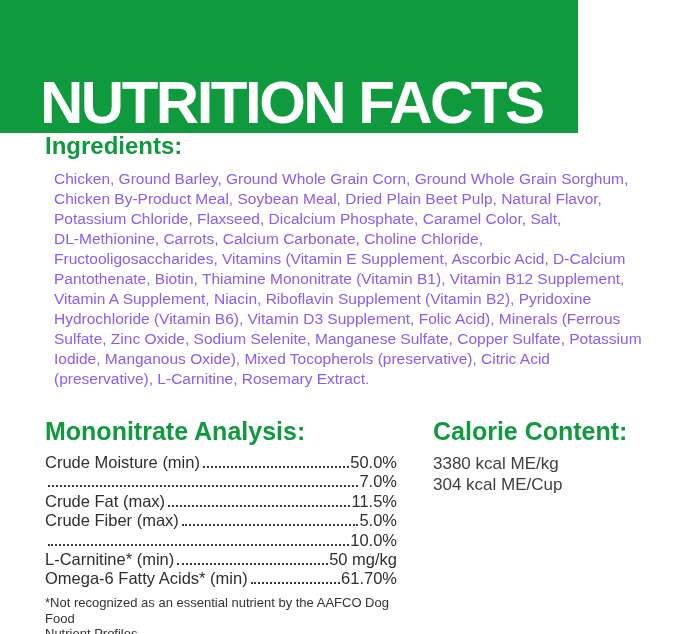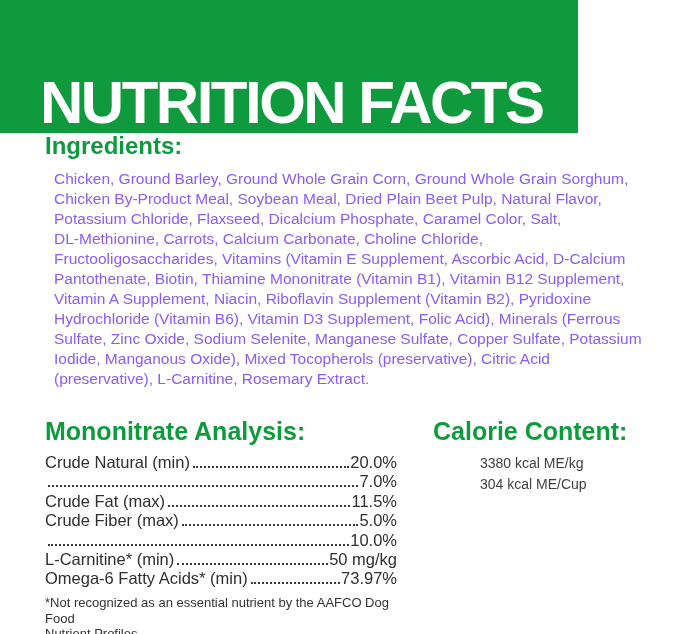--- a/index.html
+++ b/index.html
@@ -92,24 +92,23 @@
     margin: 6px 0 0 0;
     font-size: 13px;
     line-height: 15.8px;
     color: #343434;
     white-space: pre-line;
   }
   .cc-col {
     margin-left: 36px;
   }
   .cc-line {
-    font-size: 14px;
+    font-size: 17px;
     line-height: 21px;
     color: #3f3f3f;
-    margin-left: 47px;
   }
 </style>
 </head>
 <body>
 
 <div class="page">
 
   <header class="banner">
     <h1>NUTRITION FACTS</h1>
   </header>
@@ -131,23 +130,23 @@
 (preservative), L-Carnitine, Rosemary Extract.</p>
     </section>
 
     <section class="bottom">
 
       <div class="ga-col">
         <h2 class="green-heading ga-heading">Mononitrate Analysis:</h2>
 
         <div class="ga-table">
           <div class="ga-row">
-            <span class="ga-label">Crude Natural (min)</span>
+            <span class="ga-label">Crude Moisture (min)</span>
             <span class="ga-leader"></span>
-            <span class="ga-value">20.0%</span>
+            <span class="ga-value">50.0%</span>
           </div>
           <div class="ga-row">
             <span class="ga-leader"></span>
             <span class="ga-value">7.0%</span>
           </div>
           <div class="ga-row">
             <span class="ga-label">Crude Fat (max)</span>
             <span class="ga-leader"></span>
             <span class="ga-value">11.5%</span>
           </div>
@@ -161,21 +160,21 @@
             <span class="ga-value">10.0%</span>
           </div>
           <div class="ga-row">
             <span class="ga-label">L-Carnitine* (min)</span>
             <span class="ga-leader"></span>
             <span class="ga-value">50 mg/kg</span>
           </div>
           <div class="ga-row">
             <span class="ga-label">Omega-6 Fatty Acids* (min)</span>
             <span class="ga-leader"></span>
-            <span class="ga-value">73.97%</span>
+            <span class="ga-value">61.70%</span>
           </div>
         </div>
 
         <p class="footnote">*Not recognized as an essential nutrient by the AAFCO Dog Food
 Nutrient Profiles.</p>
       </div>
 
       <div class="cc-col">
         <h2 class="green-heading cc-heading">Calorie Content:</h2>
         <div class="cc-line">3380 kcal ME/kg</div>

